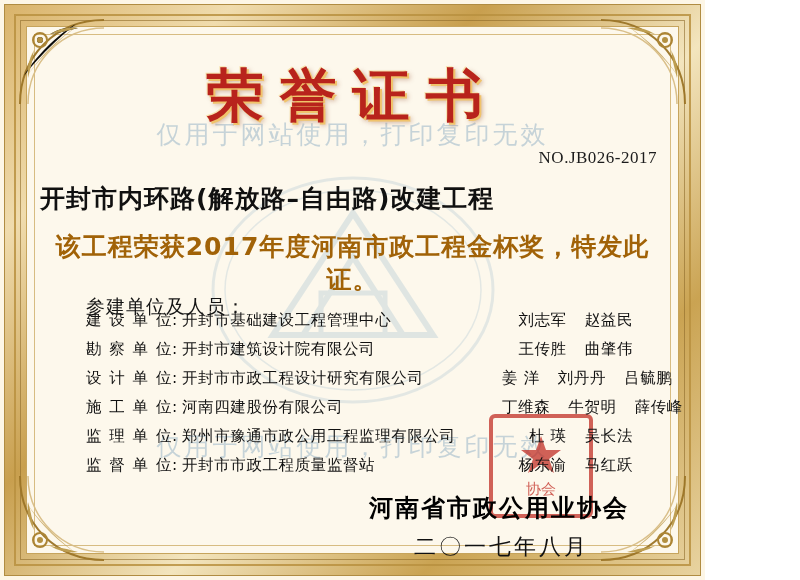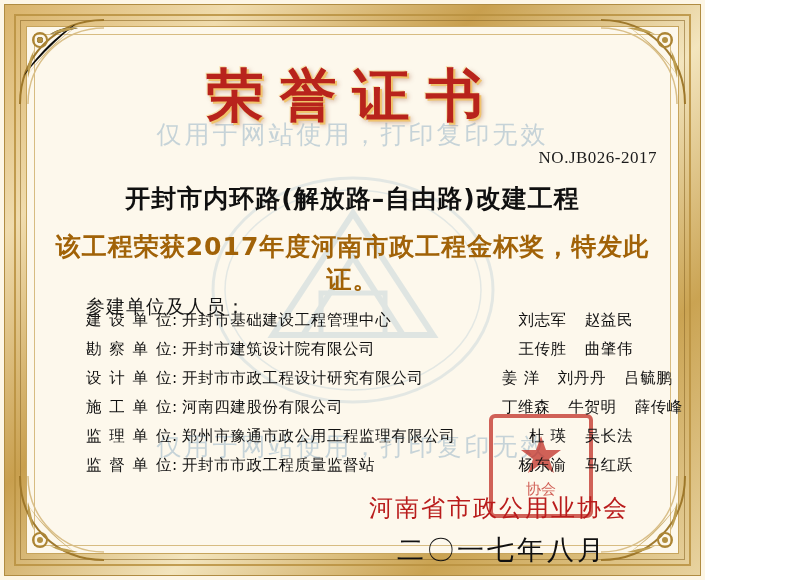--- a/index.html
+++ b/index.html
@@ -120,21 +120,20 @@
     top: 108px;
     font-size: 17px;
     color: #1c1c1c;
     letter-spacing: .5px;
     font-family: "Liberation Serif", serif;
   }
   .project-name {
     position: absolute;
     left: 0; right: 0;
     top: 142px;
-    text-align: center;
     font-size: 25px;
     font-weight: 700;
     color: #101010;
     letter-spacing: 1px;
     font-family: "DejaVu Sans", sans-serif;
   }
   .award-line {
     position: absolute;
     left: 0; right: 0;
     top: 190px;
@@ -187,29 +186,30 @@
     padding-right: 24px;
     align-items: flex-end;
   }
   .row .people span { white-space: nowrap; }
 
   .issuer {
     position: absolute;
     right: 36px;
     top: 452px;
     font-size: 24px;
-    color: #b91c1c;
+    color: #000000;
     letter-spacing: 2px;
     font-family: "DejaVu Sans", sans-serif;
+    font-weight: bold;
   }
   .issue-date {
     position: absolute;
-    right: 58px;
+    right: 76px;
     top: 492px;
-    font-size: 27px;
+    font-size: 22px;
     color: #111;
     letter-spacing: 3px;
     font-family: "DejaVu Sans", sans-serif;
   }
 </style>
 </head>
 <body>
 
 <div class="certificate">
 

